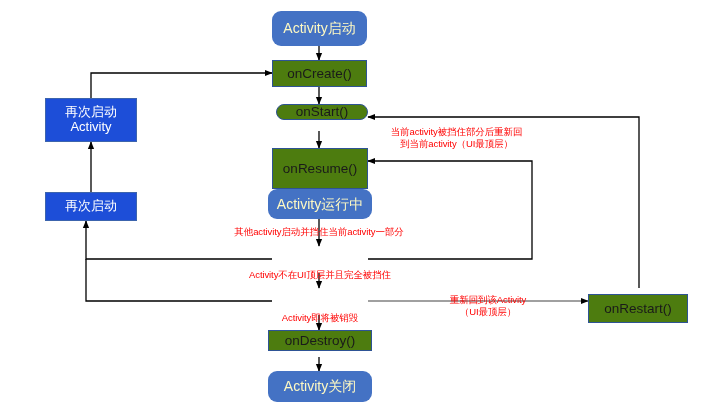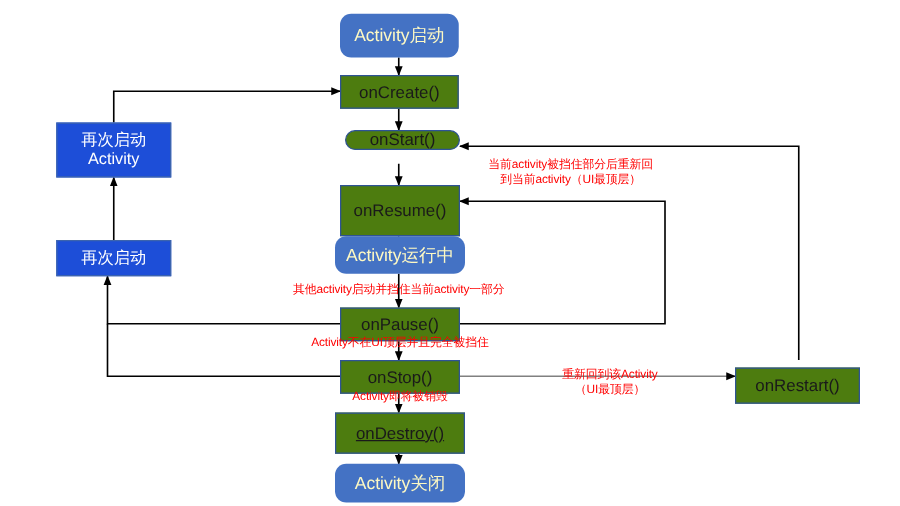--- a/index.html
+++ b/index.html
@@ -102,25 +102,23 @@
   <div class="node pill" style="left:272px;top:11px;width:95px;height:35px;">Activity启动</div>
 
   <div class="node method" style="left:272px;top:60px;width:95px;height:27px;">onCreate()</div>
 
   <div class="node method" style="left:276px;top:104px;width:92px;height:16px;border-radius:12px;">onStart()</div>
 
   <div class="node method" style="left:272px;top:148px;width:96px;height:41px;">onResume()</div>
 
   <div class="node pill" style="left:268px;top:189px;width:104px;height:30px;">Activity运行中</div>
 
-  <div class="node method" style="left:272px;top:246px;width:96px;height:27px;">onPause()</div>
 
-  <div class="node method" style="left:272px;top:288px;width:96px;height:27px;">onStop()</div>
 
-  <div class="node method" style="left:268px;top:330px;width:104px;height:33px;text-decoration:underline;">onDestroy()</div>
+  <div class="node method" style="left:268px;top:330px;width:104px;height:21px;">onDestroy()</div>
 
   <div class="node pill" style="left:268px;top:371px;width:104px;height:31px;">Activity关闭</div>
 
   <div class="node method" style="left:588px;top:294px;width:100px;height:29px;">onRestart()</div>
 
   <div class="node bluebox" style="left:45px;top:98px;width:92px;height:44px;white-space:pre-line;">再次启动
 Activity</div>
 
   <div class="node bluebox" style="left:45px;top:192px;width:92px;height:29px;">再次启动</div>
 

